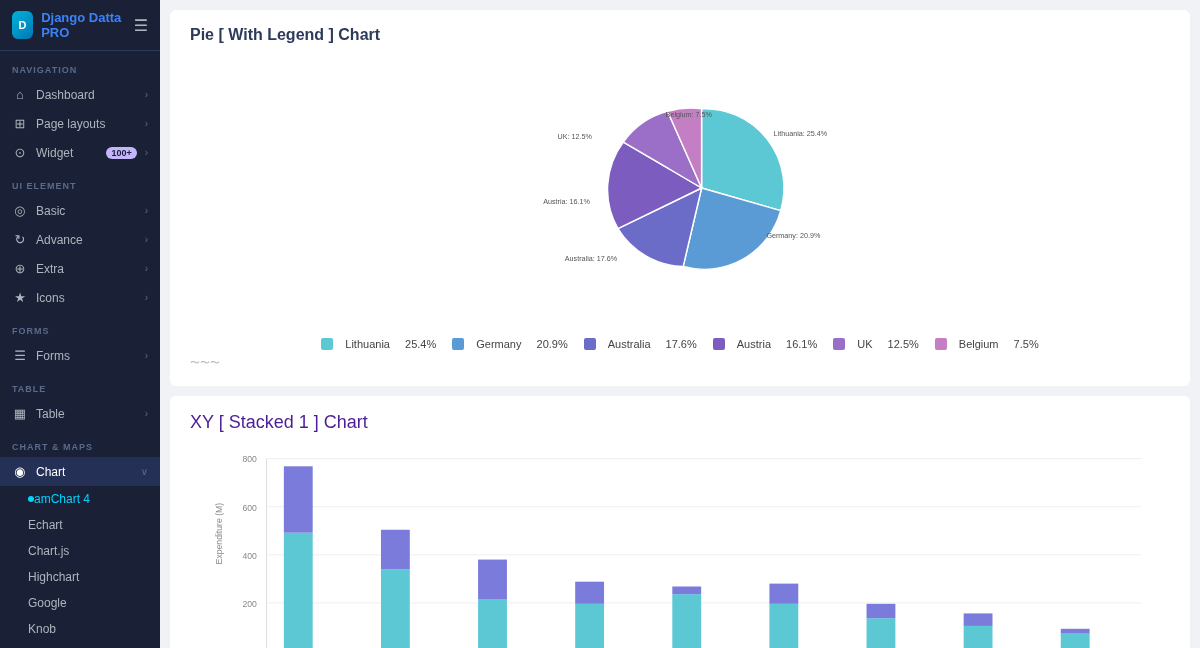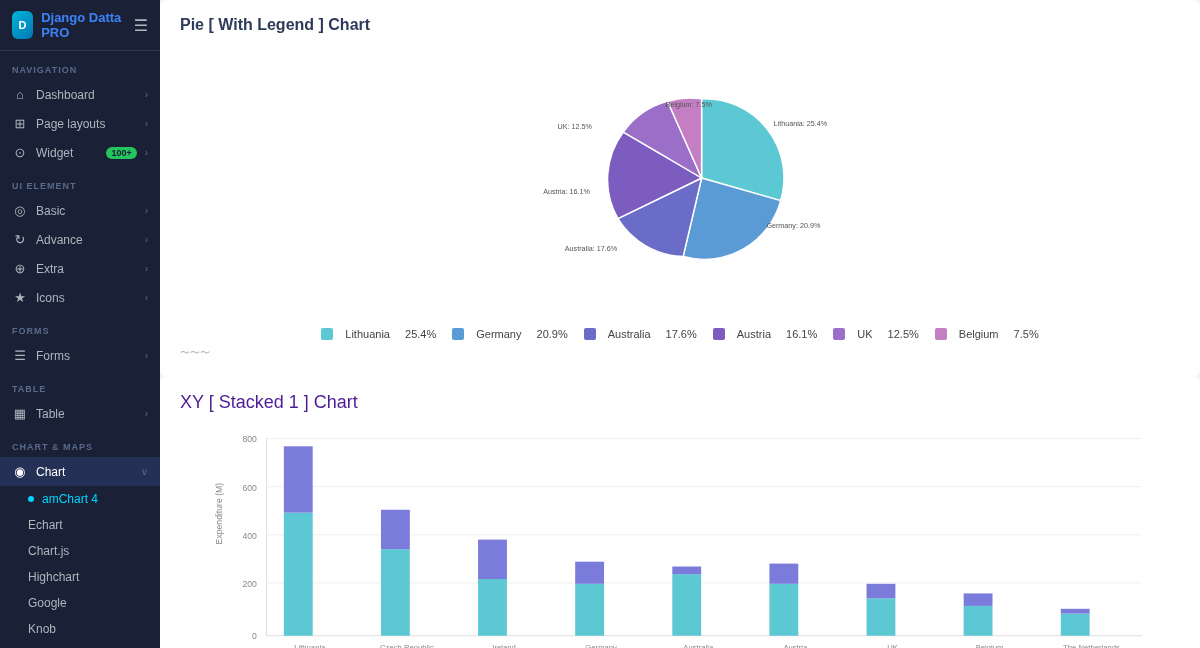--- a/index.html
+++ b/index.html
@@ -33,37 +33,37 @@
     .nav-item {
       display: flex; align-items: center; gap: 8px; padding: 7px 12px;
       cursor: pointer; color: #adb5bd; transition: background 0.15s;
       position: relative;
     }
     .nav-item.active { background: #243055; color: #fff; }
     .nav-item .icon { font-size: 13px; width: 16px; text-align: center; flex-shrink: 0; }
     .nav-item .label { flex: 1; font-size: 12px; }
     .nav-item .arrow { font-size: 10px; color: #5a6a8a; }
     .nav-item .badge {
-      background: #22c55e; color: #1a2035; font-size: 9px; font-weight: 700;
+      background: #c4b5fd; color: #1a2035; font-size: 9px; font-weight: 700;
       padding: 1px 5px; border-radius: 8px;
     }
 
     .nav-sub-item {
-      display: flex; align-items: center; gap: 8px; padding: 6px 12px 6px 28px;
+      display: flex; align-items: center; padding: 6px 12px 6px 28px;
       cursor: pointer; color: #adb5bd; font-size: 12px;
     }
     .nav-sub-item.active { color: #00d4ff; }
     .nav-sub-item .dot { width: 6px; height: 6px; border-radius: 50%; background: #00d4ff; flex-shrink: 0; }
 
     
     #main { flex: 1; overflow-y: auto; background: #f0f2f5; padding: 0; }
     #main::-webkit-scrollbar { width: 6px; }
     #main::-webkit-scrollbar-thumb { background: #c5cdd8; border-radius: 3px; }
 
-    .content-section { background: #fff; border-radius: 6px; padding: 16px 20px; }
+    .content-section { background: #fff; margin: 10px; border-radius: 6px; padding: 16px 20px; }
 
     .section-title { font-size: 16px; font-weight: 700; color: #2d3a5a; margin-bottom: 4px; }
     .section-subtitle { font-size: 18px; color: #4c1d95; margin-bottom: 16px; }
 
     
     .pie-chart-container { position: relative; display: flex; flex-direction: column; align-items: center; }
     .pie-svg { width: 360px; height: 280px; }
     .pie-legend { display: flex; flex-wrap: wrap; gap: 8px 16px; justify-content: center; margin-top: 10px; }
     .legend-item { display: flex; align-items: center; gap: 12px; font-size: 11px; color: #444; }
     .legend-color { width: 12px; height: 12px; border-radius: 2px; }

